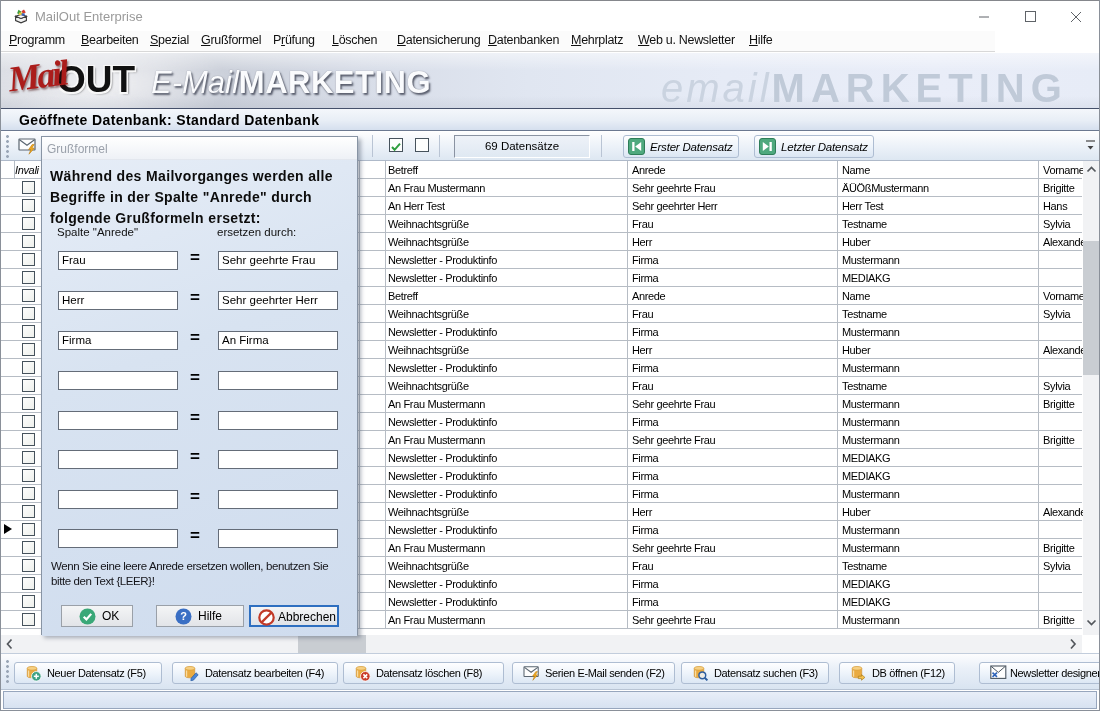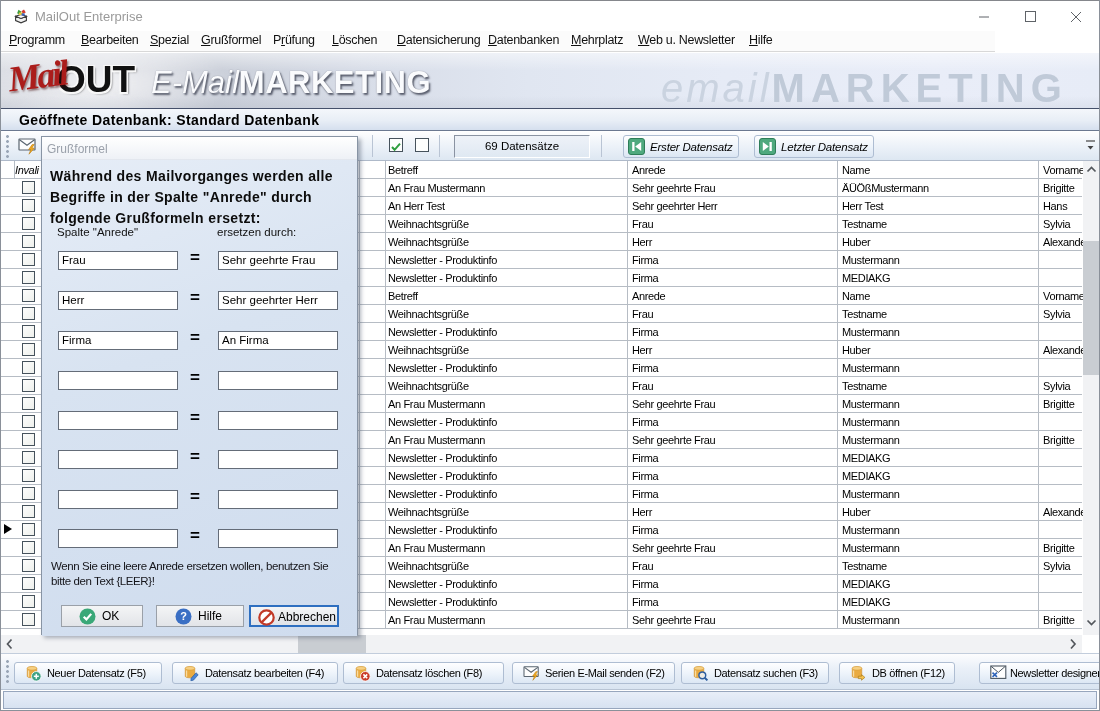--- a/index.html
+++ b/index.html
@@ -562,21 +562,21 @@
 <div class="din" style="left:16px;top:290px"></div>
         <div class="deq" style="top:287px">=</div>
         <div class="din" style="left:176px;top:290px"></div>
 <div class="din" style="left:16px;top:330px"></div>
         <div class="deq" style="top:327px">=</div>
         <div class="din" style="left:176px;top:330px"></div>
 <div class="din" style="left:16px;top:369px"></div>
         <div class="deq" style="top:366px">=</div>
         <div class="din" style="left:176px;top:369px"></div>
       <div id="dlg-note">Wenn Sie eine leere Anrede ersetzen wollen, benutzen Sie bitte den Text {LEER}!</div>
-      <div class="dbtn" style="left:19px;width:82px">
+      <div class="dbtn" style="left:19px;width:72px">
           <svg style="left:17px" width="17" height="17" viewBox="0 0 17 17">
             <circle cx="8.5" cy="8.5" r="8" fill="#3aa878"></circle>
             <path d="M4.7 8.8 L7.4 11.4 L12.2 5.9" fill="none" stroke="#fff" stroke-width="2.2"></path>
           </svg>
           <span style="left:40px">OK</span>
         </div>
       <div class="dbtn" style="left:114px;width:88px">
           <svg style="left:18px" width="17" height="17" viewBox="0 0 17 17">
             <circle cx="8.5" cy="8.5" r="8" fill="#3a6fc4"></circle>
             <text x="8.5" y="12.4" text-anchor="middle" font-family="Liberation Sans" font-size="11" font-weight="bold" fill="#fff">?</text>

